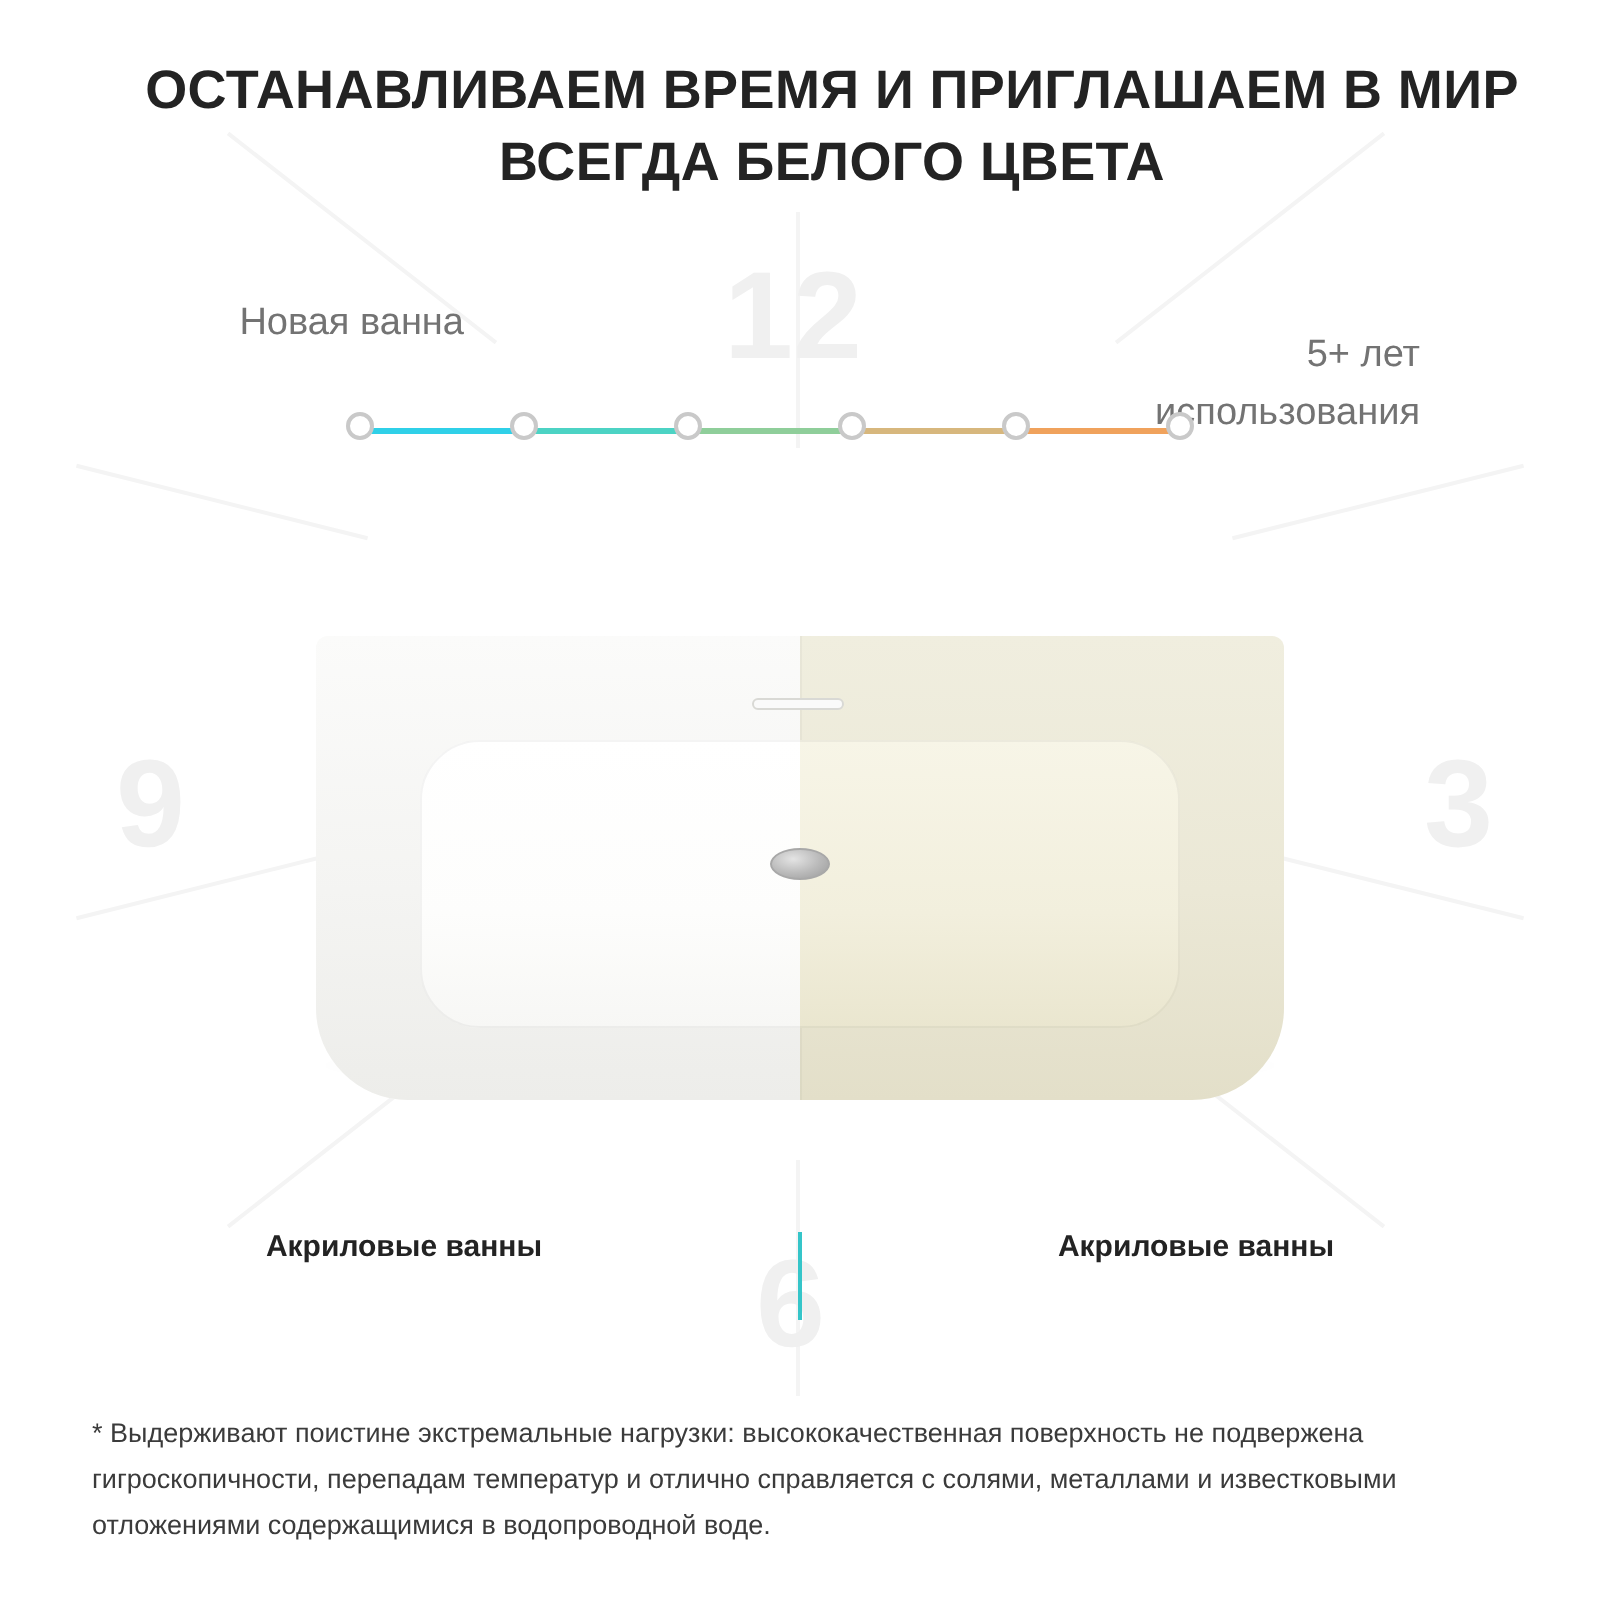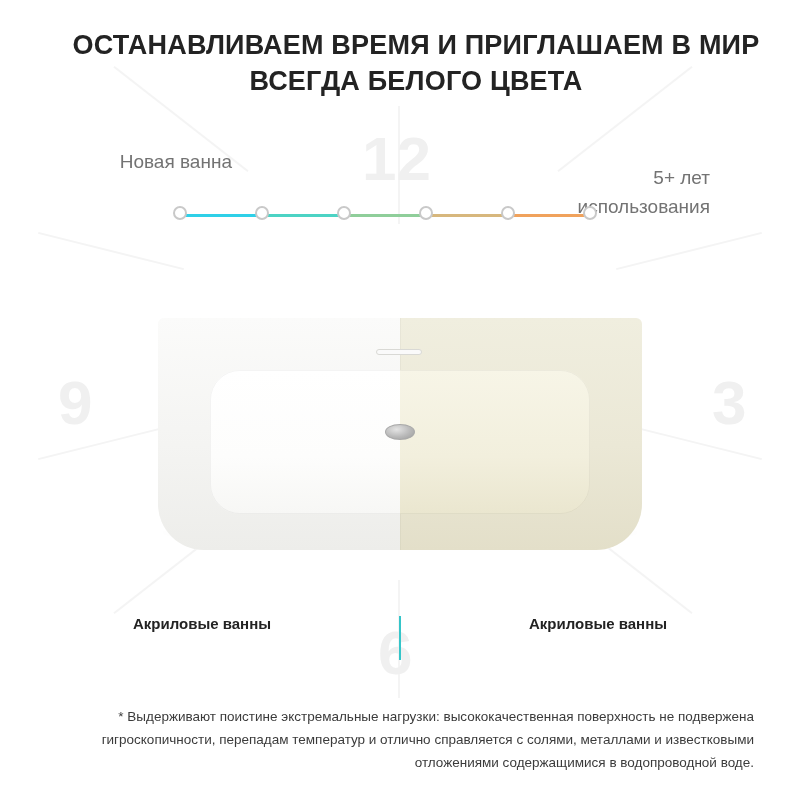--- a/index.html
+++ b/index.html
@@ -228,21 +228,21 @@
     background: #35c5c9;
   }
   .cmp-brand { color: #232323; }
 
   
   .footnote {
     position: absolute;
     top: 706px;
     left: 0;
     width: 800px;
-    text-align: right;
+    text-align: left;
     font-size: 13.5px;
     line-height: 1.7;
     color: #3b3b3b;
     padding: 0 46px;
     box-sizing: border-box;
   }
 </style>
 </head>
 <body>
 

